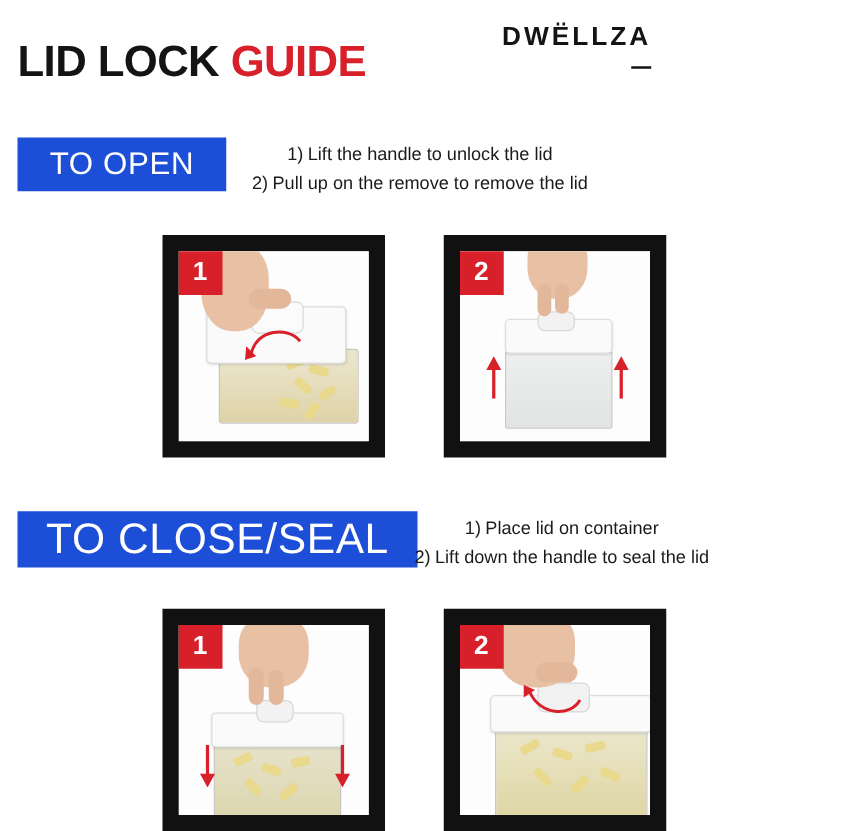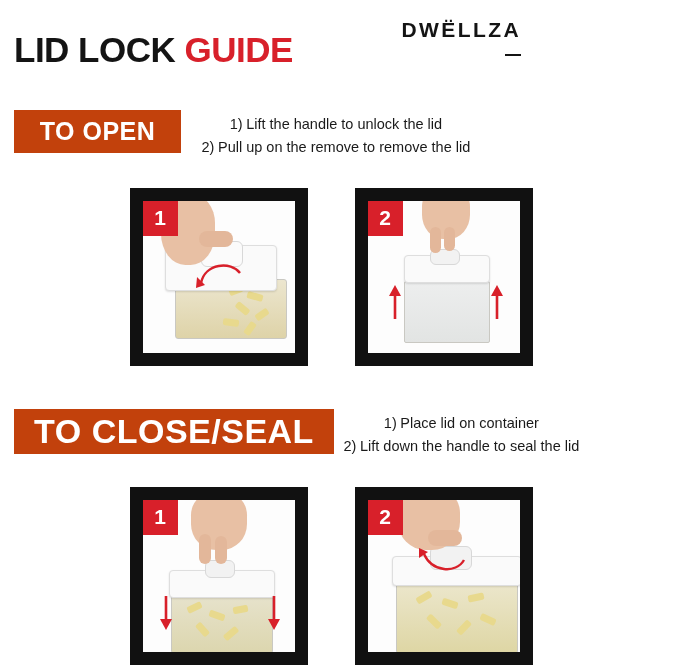--- a/index.html
+++ b/index.html
@@ -63,23 +63,23 @@
     width: 16px;
     height: 2px;
     background: #141414;
     vertical-align: 6px;
     margin-left: 3px;
   }
 
   
   .banner {
     position: absolute;
-    background: #c2410c;
+    background: #1d4ed8;
     color: #ffffff;
-    font-weight: bold;
+    font-weight: normal;
     display: flex;
     align-items: center;
     justify-content: center;
     letter-spacing: 0.5px;
   }
   #banner-open {
     left: 14px;
     top: 110px;
     width: 167px;
     height: 43px;
@@ -94,21 +94,21 @@
     justify-content: center;
   }
 
   .steps {
     position: absolute;
     font-size: 14.5px;
     line-height: 1.62;
     color: #1a1a1a;
   }
   #steps-open { left: 198px; top: 113px; }
-  #steps-close { left: 340px; top: 412px; }
+  #steps-close { left: 328px; top: 412px; }
   .step-line { white-space: nowrap; text-align: center; }
   .step-num { display: inline-block; width: 20px; }
 
   
   .frame {
     position: absolute;
     border: 13px solid #111111;
     box-sizing: border-box;
     background: #ffffff;
     overflow: hidden;

